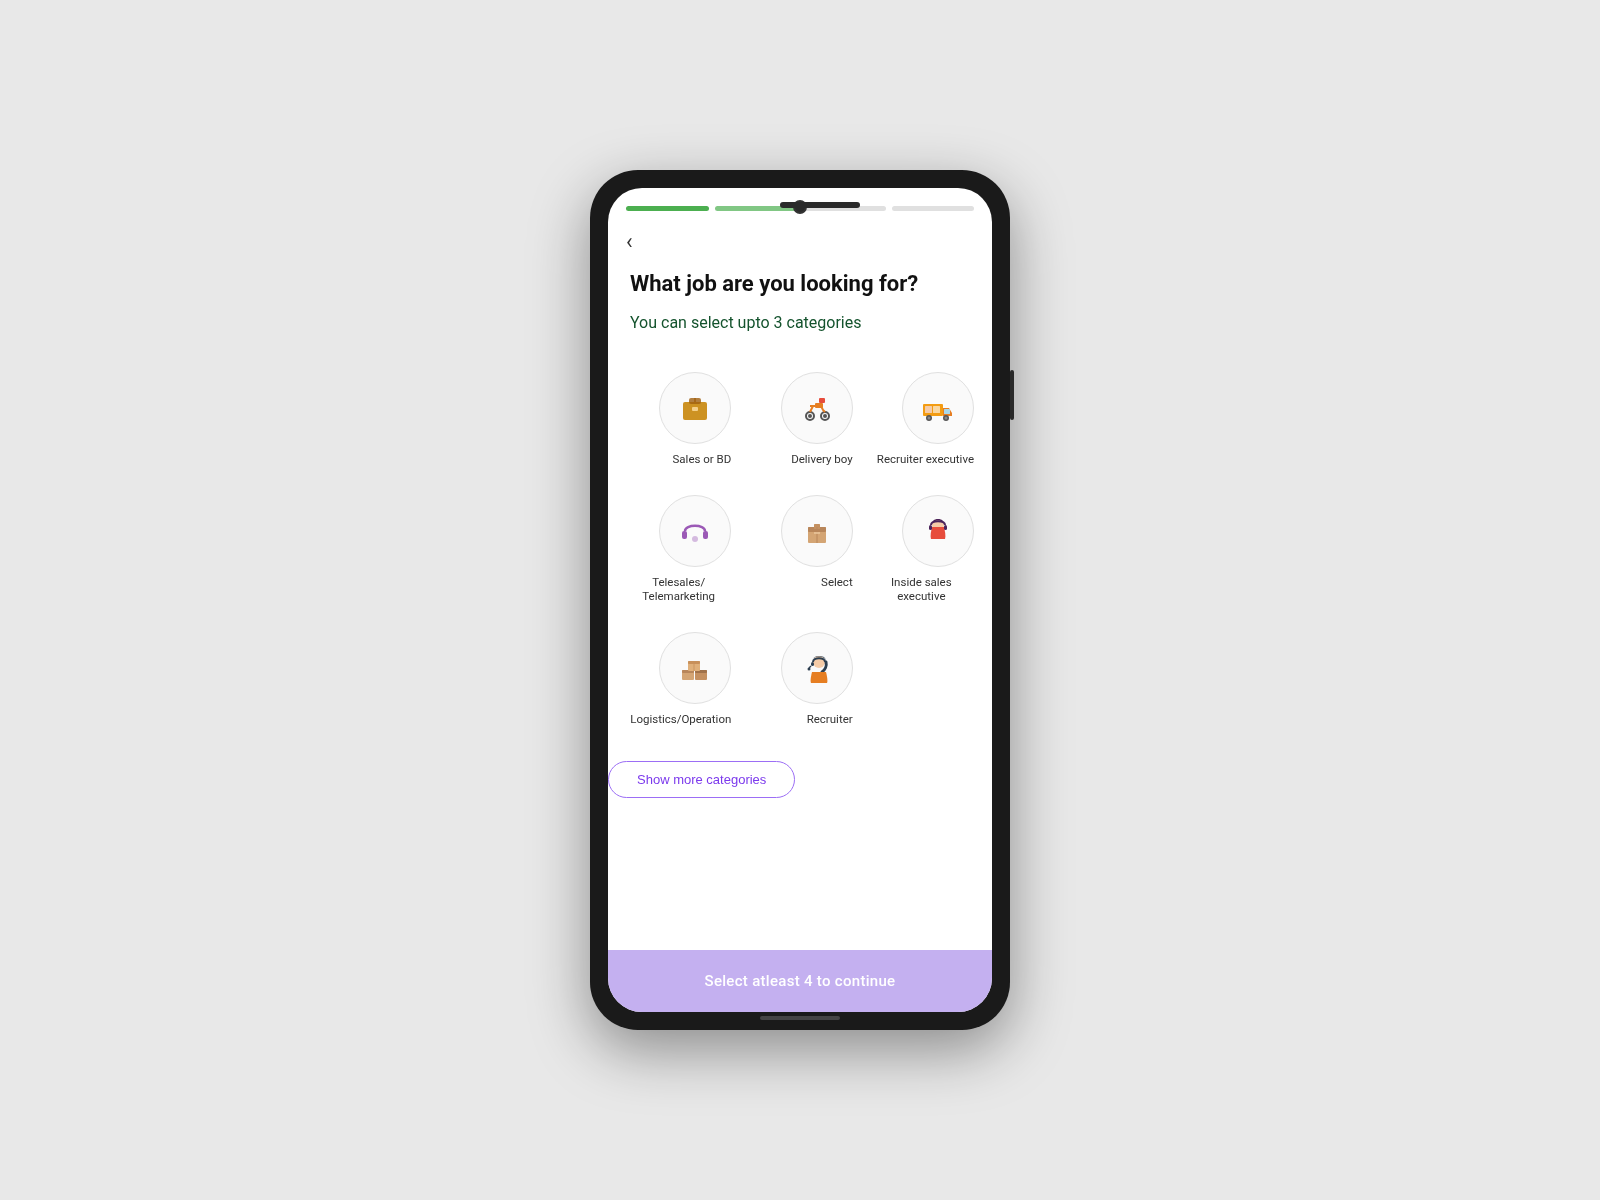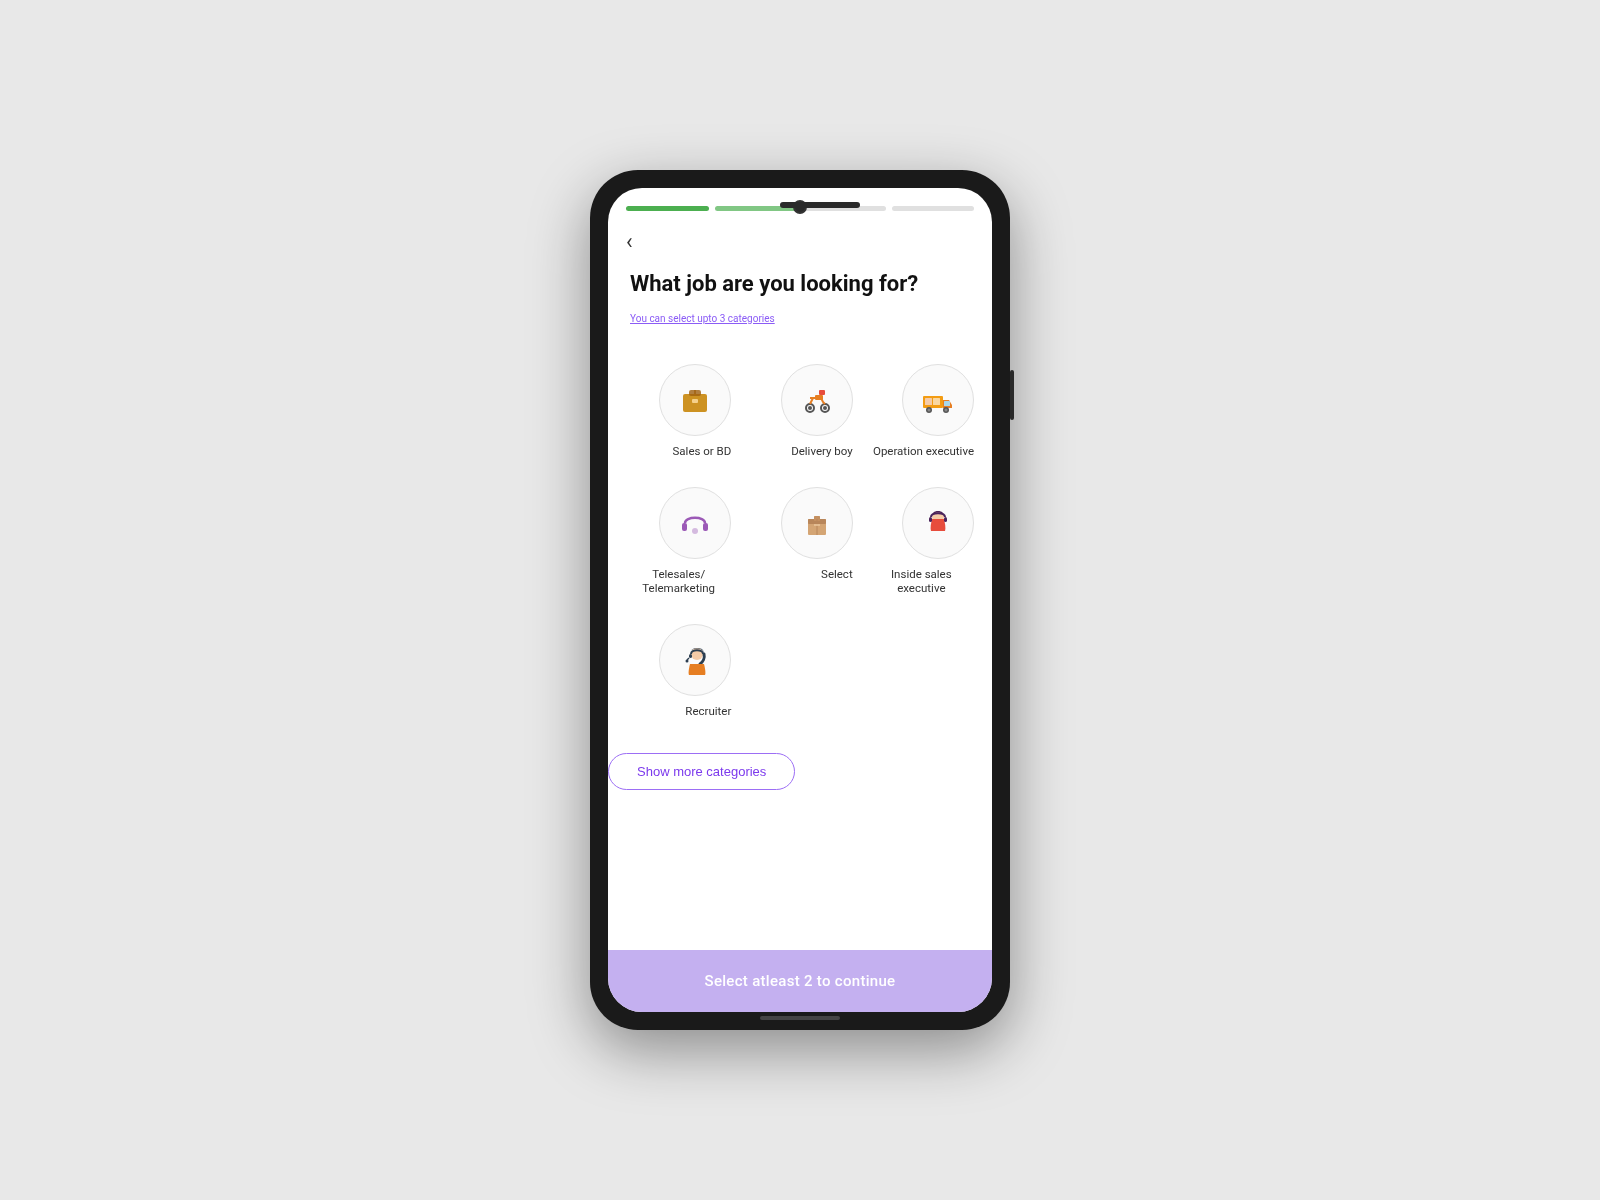--- a/index.html
+++ b/index.html
@@ -123,23 +123,22 @@
 
     .main-title {
       font-size: 22px;
       font-weight: 700;
       color: #111;
       line-height: 1.3;
       margin-bottom: 14px;
     }
 
     .subtitle {
-      font-size: 10px;
-      color: #8b5cf6;
-      text-decoration: underline;
+      font-size: 16px;
+      color: #14532d;
     }
 
     
     .categories-grid {
       display: grid;
       grid-template-columns: repeat(3, 1fr);
       gap: 0;
       padding: 10px 10px;
     }
 
@@ -282,21 +281,21 @@
               <rect x="26" y="21" width="6" height="5" rx="0.5" fill="#a8d8ea"></rect>
               <ellipse cx="11" cy="30" rx="3" ry="3" fill="#555"></ellipse>
               <ellipse cx="28" cy="30" rx="3" ry="3" fill="#555"></ellipse>
               <ellipse cx="11" cy="30" rx="1.5" ry="1.5" fill="#888"></ellipse>
               <ellipse cx="28" cy="30" rx="1.5" ry="1.5" fill="#888"></ellipse>
 
               <rect x="7" y="18" width="7" height="7" rx="0.5" fill="#f5cba7"></rect>
               <rect x="15" y="18" width="7" height="7" rx="0.5" fill="#fad7a0"></rect>
             </svg>
           </div>
-          <div class="category-label">Operation executive</div>
+          <div class="category-label">Recruiter executive</div>
         </div>
 
 
         <div class="category-item">
           <div class="category-icon-wrapper">
             <svg class="icon-svg" viewBox="0 0 40 40" fill="none" xmlns="http://www.w3.org/2000/svg">
 
               <path d="M10 20 C10 13 30 13 30 20" stroke="#9b59b6" stroke-width="2.5" fill="none"></path>
               <rect x="7" y="20" width="5" height="8" rx="2" fill="#9b59b6"></rect>
               <rect x="28" y="20" width="5" height="8" rx="2" fill="#9b59b6"></rect>
@@ -332,20 +331,35 @@
 
               <path d="M13 14 C13 9 27 9 27 14" stroke="#4a235a" stroke-width="2" fill="none"></path>
               <rect x="11" y="14" width="3" height="5" rx="1.5" fill="#4a235a"></rect>
               <rect x="26" y="14" width="3" height="5" rx="1.5" fill="#4a235a"></rect>
               <circle cx="20" cy="33" r="4" fill="none"></circle>
             </svg>
           </div>
           <div class="category-label">Inside sales executive</div>
         </div>
 
+        <div class="category-item">
+          <div class="category-icon-wrapper">
+            <svg class="icon-svg" viewBox="0 0 40 40" fill="none" xmlns="http://www.w3.org/2000/svg">
+
+              <rect x="7" y="22" width="12" height="10" rx="1" fill="#d4a574"></rect>
+              <rect x="7" y="22" width="12" height="3" rx="1" fill="#b8865a"></rect>
+              <rect x="20" y="22" width="12" height="10" rx="1" fill="#c49060"></rect>
+              <rect x="20" y="22" width="12" height="3" rx="1" fill="#a0724a"></rect>
+              <rect x="13" y="13" width="12" height="10" rx="1" fill="#e0b07a"></rect>
+              <rect x="13" y="13" width="12" height="3" rx="1" fill="#c8905a"></rect>
+              <line x1="19" y1="16" x2="19" y2="23" stroke="#c8905a" stroke-width="0.8"></line>
+            </svg>
+          </div>
+          <div class="category-label">Logistics/Operation</div>
+        </div>
 
         <div class="category-item">
           <div class="category-icon-wrapper">
             <svg class="icon-svg" viewBox="0 0 40 40" fill="none" xmlns="http://www.w3.org/2000/svg">
 
               <circle cx="22" cy="14" r="6" fill="#f5cba7"></circle>
 
               <path d="M16 12 C16 7 29 7 29 14 C29 10 27 8 22 8 C18 8 16 10 16 12Z" fill="#2c3e50"></path>
               <path d="M29 14 C30 18 28 22 25 24" stroke="#2c3e50" stroke-width="3" fill="none" stroke-linecap="round"></path>
 
@@ -363,17 +377,17 @@
       </div>
 
       
       <div class="show-more-container">
         <button class="show-more-btn">Show more categories</button>
       </div>
 
     </div>
 
     <div class="continue-btn-container">
-      <div class="continue-btn">Select atleast 2 to continue</div>
+      <div class="continue-btn">Select atleast 4 to continue</div>
     </div>
 
   </div>
 </div>
 
 </body></html>

